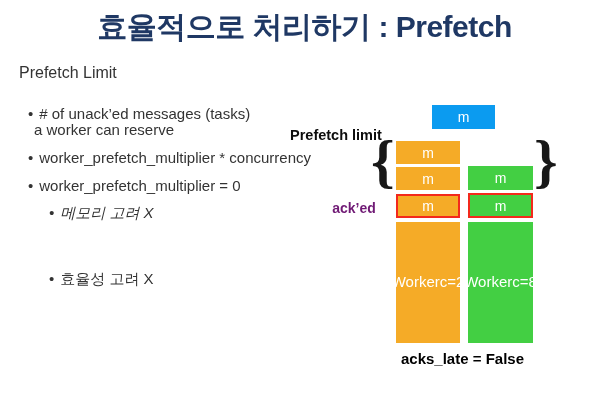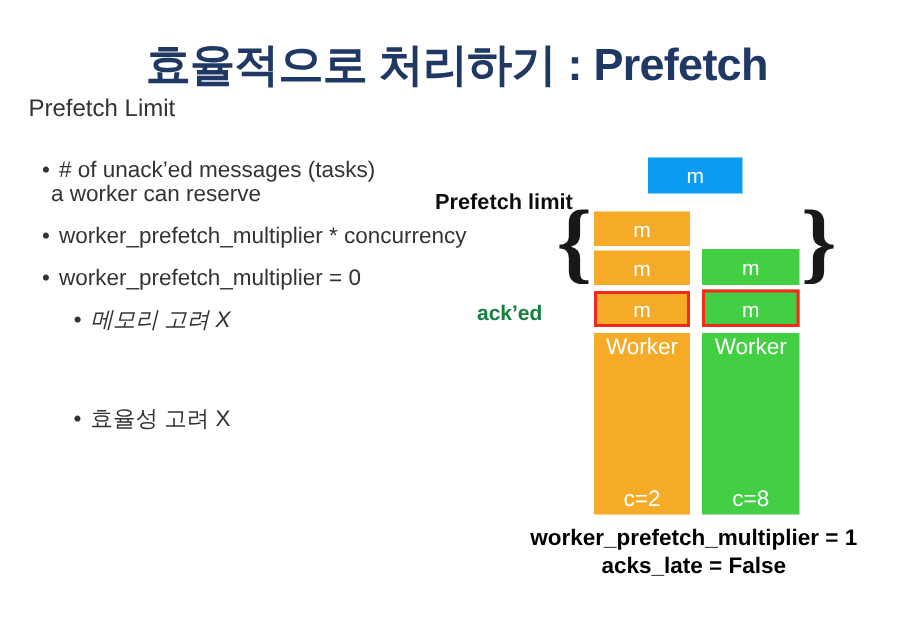--- a/index.html
+++ b/index.html
@@ -1,21 +1,21 @@
 <!DOCTYPE html>
 <html><head>
 <meta charset="utf-8">
 <style>
   html,body { margin:0; padding:0; background:#fff; }
   .slide {
     position:relative; width:609px; height:418px; background:#ffffff;
     font-family:"Liberation Sans", sans-serif; overflow:hidden;
   }
   .title {
-    position:absolute; top:7px; left:0; right:0; margin:16px;
+    position:absolute; top:7px; left:0; right:0; margin:0;
     text-align:center; font-size:30px; font-weight:700; color:#1F3864;
     letter-spacing:-0.5px;
   }
   
   .row { position:absolute; white-space:nowrap; font-size:15px; color:#333333; }
   .row .bullet { margin-right:6px; }
   .li0 { top:64px;  left:19px; font-size:16px; }
   .li1 { top:105px;  left:28px; }
   .li2 { top:121px; left:34px; }
   .li3 { top:149px; left:28px; }
@@ -33,31 +33,31 @@
   .green  { background:#43CF43; }
   .blue   { background:#0B9BF0; }
   .acked-box { border:2px solid #F3291C; }
 
   .msg-blue  { left:432px; top:105px; width:63px; height:24px; }
   .o-row1    { left:396px; top:141px; width:64px; height:23px; }
   .o-row2    { left:396px; top:167px; width:64px; height:23px; }
   .g-row2    { left:468px; top:166px; width:65px; height:24px; }
   .o-acked   { left:396px; top:194px; width:64px; height:24px; }
   .g-acked   { left:468px; top:193px; width:65px; height:25px; }
-  .worker    { flex-direction:column; font-size:15px; line-height:1.35;justify-content:space-between; }
+  .worker    { flex-direction:row; font-size:15px; line-height:1.35; }
   .o-worker  { left:396px; top:222px; width:64px; height:121px; }
   .g-worker  { left:468px; top:222px; width:65px; height:121px; }
 
   .prefetch-limit-label {
     position:absolute; left:290px; top:127px;
     font-size:14.5px; font-weight:700; color:#0d0d0d; white-space:nowrap;
   }
   .acked-label {
-    position:absolute; left:318px; top:200px; width:72px; text-align:left;
-    font-size:14px; font-weight:700; color:#15803d; white-space:nowrap;
+    position:absolute; left:318px; top:200px; width:72px; text-align:center;
+    font-size:14px; font-weight:700; color:#701a75; white-space:nowrap;
   }
   .brace {
     position:absolute; top:131px; font-size:60px; line-height:1;
     font-family:"Liberation Serif", "DejaVu Serif", serif; font-weight:700;
     color:#181818;
   }
   .brace-l { left:371px; }
   .brace-r { left:534px; }
   .caption {
     position:absolute; left:330px; top:350px; width:265px; text-align:center;
@@ -115,18 +115,17 @@
     <div class="box orange worker o-worker">
       <span>Worker</span>
       <span>c=2</span>
     </div>
     <div class="box green worker g-worker">
       <span>Worker</span>
       <span>c=8</span>
     </div>
 
     <div class="caption">
-      <div>worker_prefetch_multiplier = 1</div>
       <div>acks_late = False</div>
     </div>
 
   </div>
 </div>
 
 </body></html>

